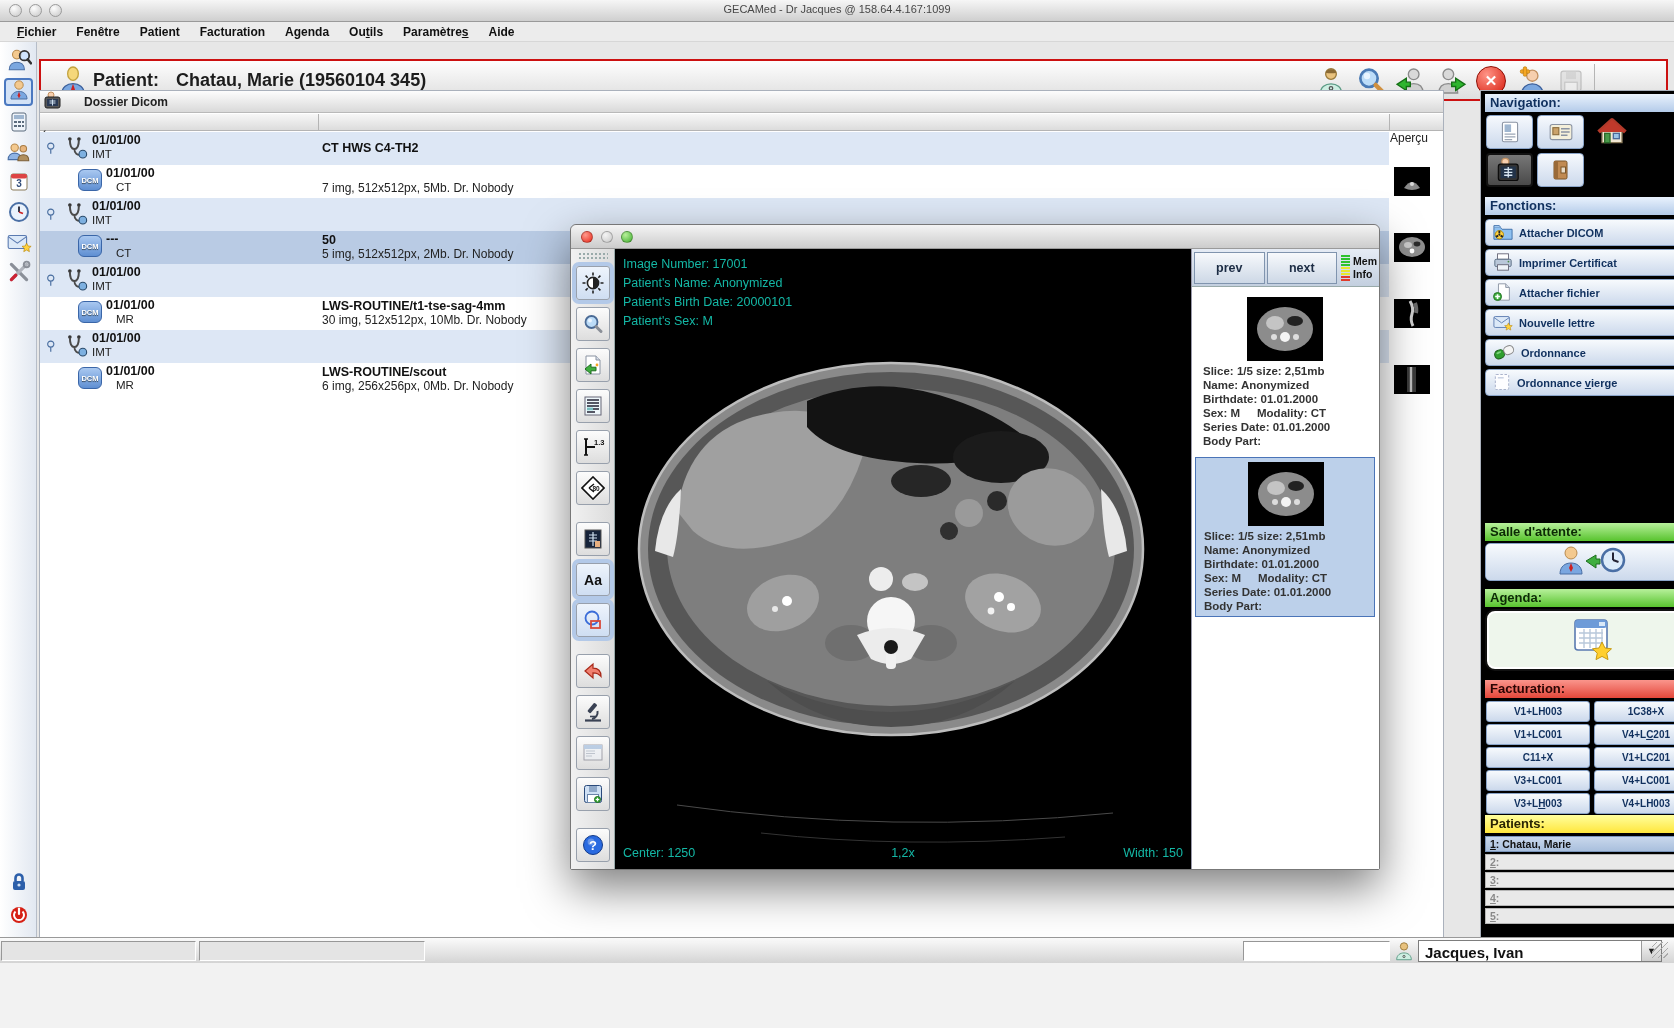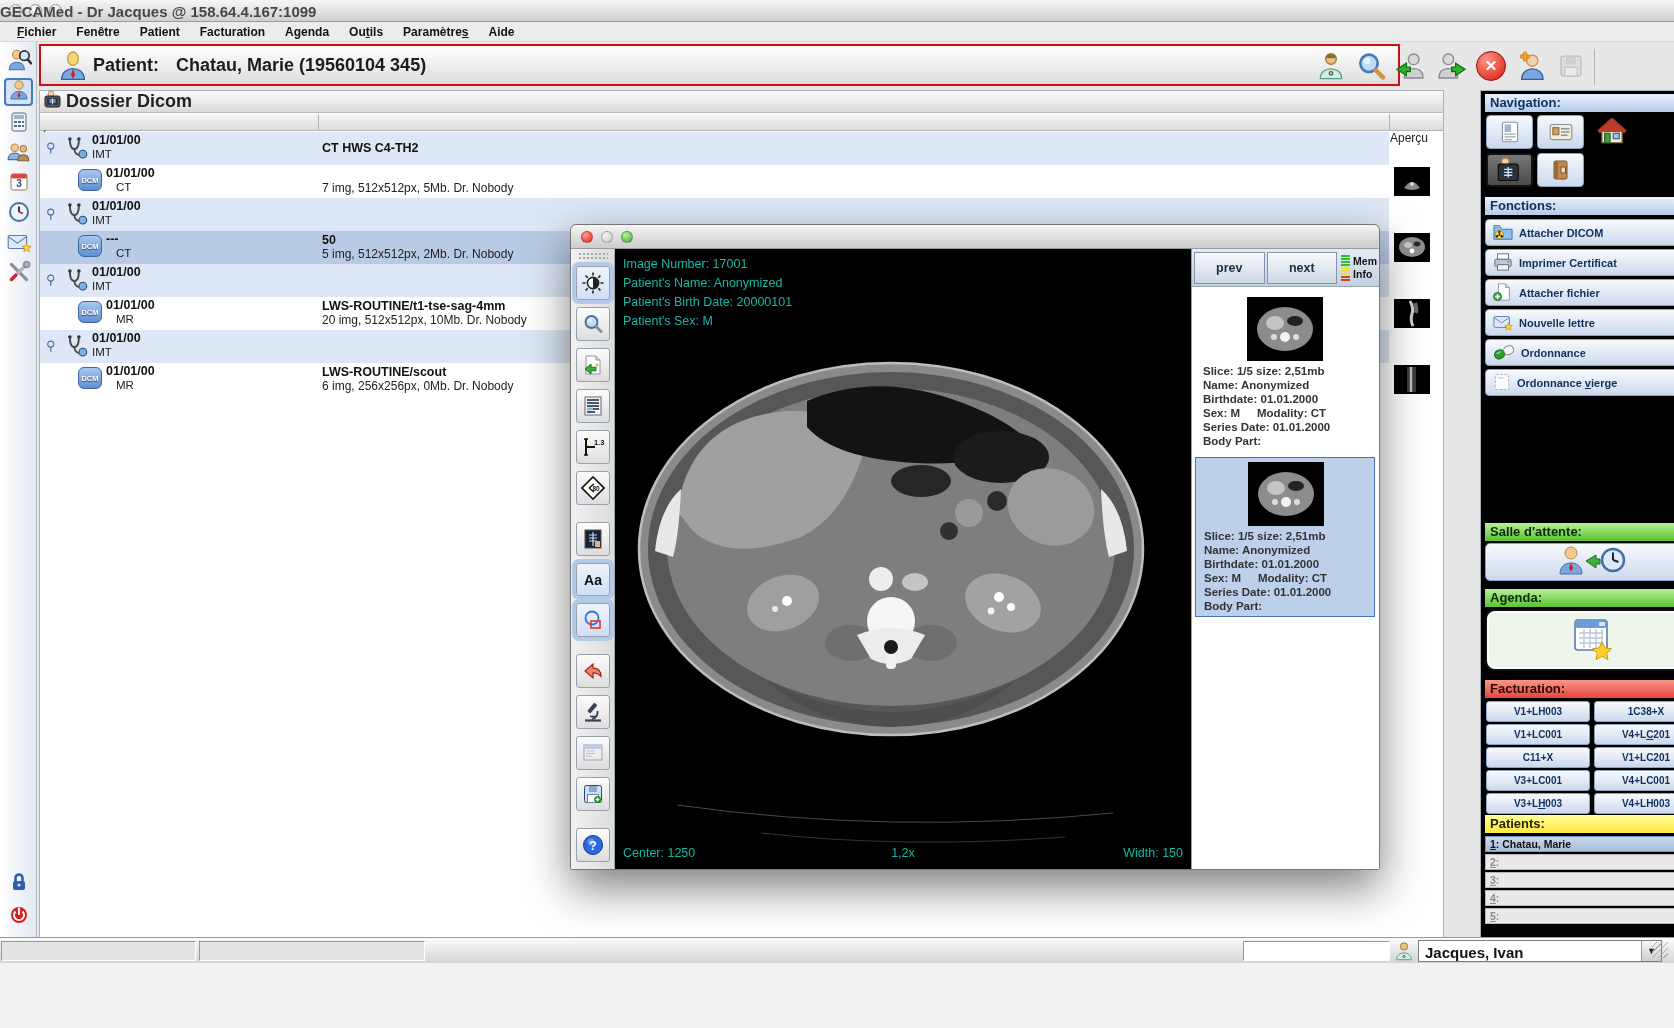--- a/index.html
+++ b/index.html
@@ -5,44 +5,44 @@
   *{margin:0;padding:0;box-sizing:border-box}
   html,body{background:#f2f2f2}
   body{font-family:"Liberation Sans",sans-serif;color:#222}
   .screen{position:relative;width:1674px;height:1028px;overflow:hidden;background:#f2f2f2}
   .a{position:absolute}
   u{text-decoration:underline}
 
   
   .titlebar{left:0;top:0;width:1674px;height:22px;background:linear-gradient(#f6f6f6,#cfcfcf);border-bottom:1px solid #9a9a9a}
   .tl{width:13px;height:13px;border-radius:50%;top:4px;border:1px solid #9a9a9a;background:radial-gradient(circle at 35% 30%,#fdfdfd,#c6c6c6)}
-  .wintitle{left:0;right:0;top:3px;text-align:left;font-size:15px;font-weight:700;color:#474747}
+  .wintitle{left:0;right:0;top:3px;text-align:center;font-size:11px;font-weight:400;color:#474747}
 
   
   .menubar{left:0;top:22px;width:1674px;height:20px;background:#ececec;display:flex;align-items:center;padding-left:8px;gap:2px;border-bottom:1px solid #d7d7d7}
   .menu-item{font-size:12px;font-weight:bold;color:#111;padding:2px 9px;cursor:default}
 
   .appbg{left:0;top:42px;width:1674px;height:921px;background:#e7e7e7;border-bottom:1px solid #9a9a9a}
 
   
   .lsb{left:0;top:42px;width:37px;height:921px;background:linear-gradient(to right,#ffffff,#e2e8f1);border-right:1px solid #b6bdc8}
   .lbtn{left:4px;width:29px;height:28px;display:flex;align-items:center;justify-content:center;border-radius:4px}
   .lbtn.sel{border:2px solid #4a78c0;background:#d3e2f6}
 
   
-  .phdr{left:39px;top:44px;width:1361px;height:42px;background:linear-gradient(#fefefe,#dedede);border:2px solid #c11}
+  .phdr{left:39px;top:59px;width:1629px;height:42px;background:linear-gradient(#fefefe,#dedede);border:2px solid #c11}
   .phdr .ttl{font-size:18px;font-weight:bold;color:#1c1c1c;top:9px;left:52px}
   .hicons{top:3px;left:1272px;display:flex;gap:4px;align-items:center}
   .hbtn{width:36px;height:34px;display:flex;align-items:center;justify-content:center}
   .closeglyph{width:30px;height:30px;border-radius:50%;background:radial-gradient(circle at 35% 28%,#ff9486,#d6190b);color:#fff;font-size:15px;font-weight:bold;display:flex;align-items:center;justify-content:center;border:1px solid #8e0d04}
   .hdr-sep{left:1553px;top:3px;width:1px;height:36px;background:#b5b5b5}
 
   
   .panel{left:39px;top:90px;width:1405px;height:873px;background:#fff;border:1px solid #aab1bc}
-  .panel-hd{left:0;top:0;width:100%;height:22px;background:linear-gradient(#fdfdfd,#d9d9d9);border-bottom:1px solid #b9b9b9;display:flex;align-items:center;gap:2px;padding-left:4px;font-size:18px;font-weight:bold;color:#222}
+  .panel-hd{left:0;top:0;width:100%;height:22px;background:linear-gradient(#fdfdfd,#d9d9d9);border-bottom:1px solid #b9b9b9;display:flex;align-items:center;gap:20px;padding-left:4px;font-size:12px;font-weight:bold;color:#222}
   .thead{left:0;top:23px;width:100%;height:17px;background:linear-gradient(#f7f7f7,#dcdcdc);border-bottom:1px solid #b4b4b4;font-size:12px;color:#222}
   .thc{top:17px;}
   .vline{width:1px;background:#b4b4b4;top:0;height:17px}
   .trow{left:0;width:1349px;height:33px}
   .trow.study{background:#dde7f5}
   .trow.series{background:#fff}
   .trow.selected{background:#b9cbe4}
   .keyg{left:6px;top:8px;font-size:13px;color:#4a6fa0}
   .rdate{left:52px;top:1px;font-size:12.5px;font-weight:bold;color:#111}
   .rdate.ser{left:66px}
@@ -355,21 +355,21 @@
           </svg></span>
       <span class="a rdate">01/01/00</span>
       <span class="a rmod">IMT</span>
     </div>
 
     <div class="a trow series" style="top:206px">
       <span class="a dcm">DCM</span>
       <span class="a rdate ser">01/01/00</span>
       <span class="a rmod ser">MR</span>
       <span class="a dtitle">LWS-ROUTINE/t1-tse-sag-4mm</span>
-      <span class="a dsub">20 img, 512x512px, 10Mb. Dr. Nobody</span>
+      <span class="a dsub">30 img, 512x512px, 10Mb. Dr. Nobody</span>
       <span class="a apthumb"><svg width="36" height="29" viewBox="0 0 36 29">
             <rect width="36" height="29" fill="#000"></rect>
             <path d="M16 2 q4 7 2 13 q-2 6 1 12" stroke="#cfcfcf" stroke-width="3" fill="none"></path>
             <path d="M21 4 q2 6 1 10" stroke="#6a6a6a" stroke-width="4" fill="none"></path>
           </svg></span>
     </div>
 
     <div class="a trow study" style="top:239px">
       <span class="a keyg">⚲</span>
       <span class="a" style="left:22px;top:3px"><svg width="27" height="27" viewBox="0 0 24 24">

